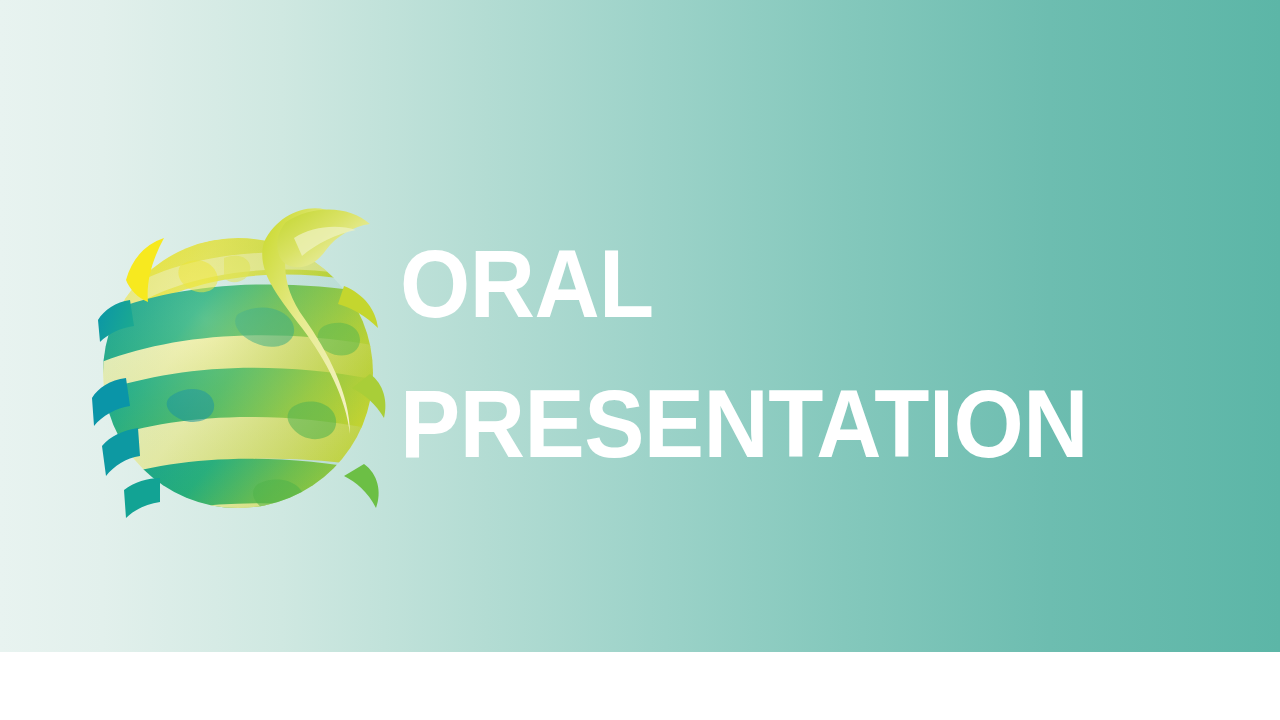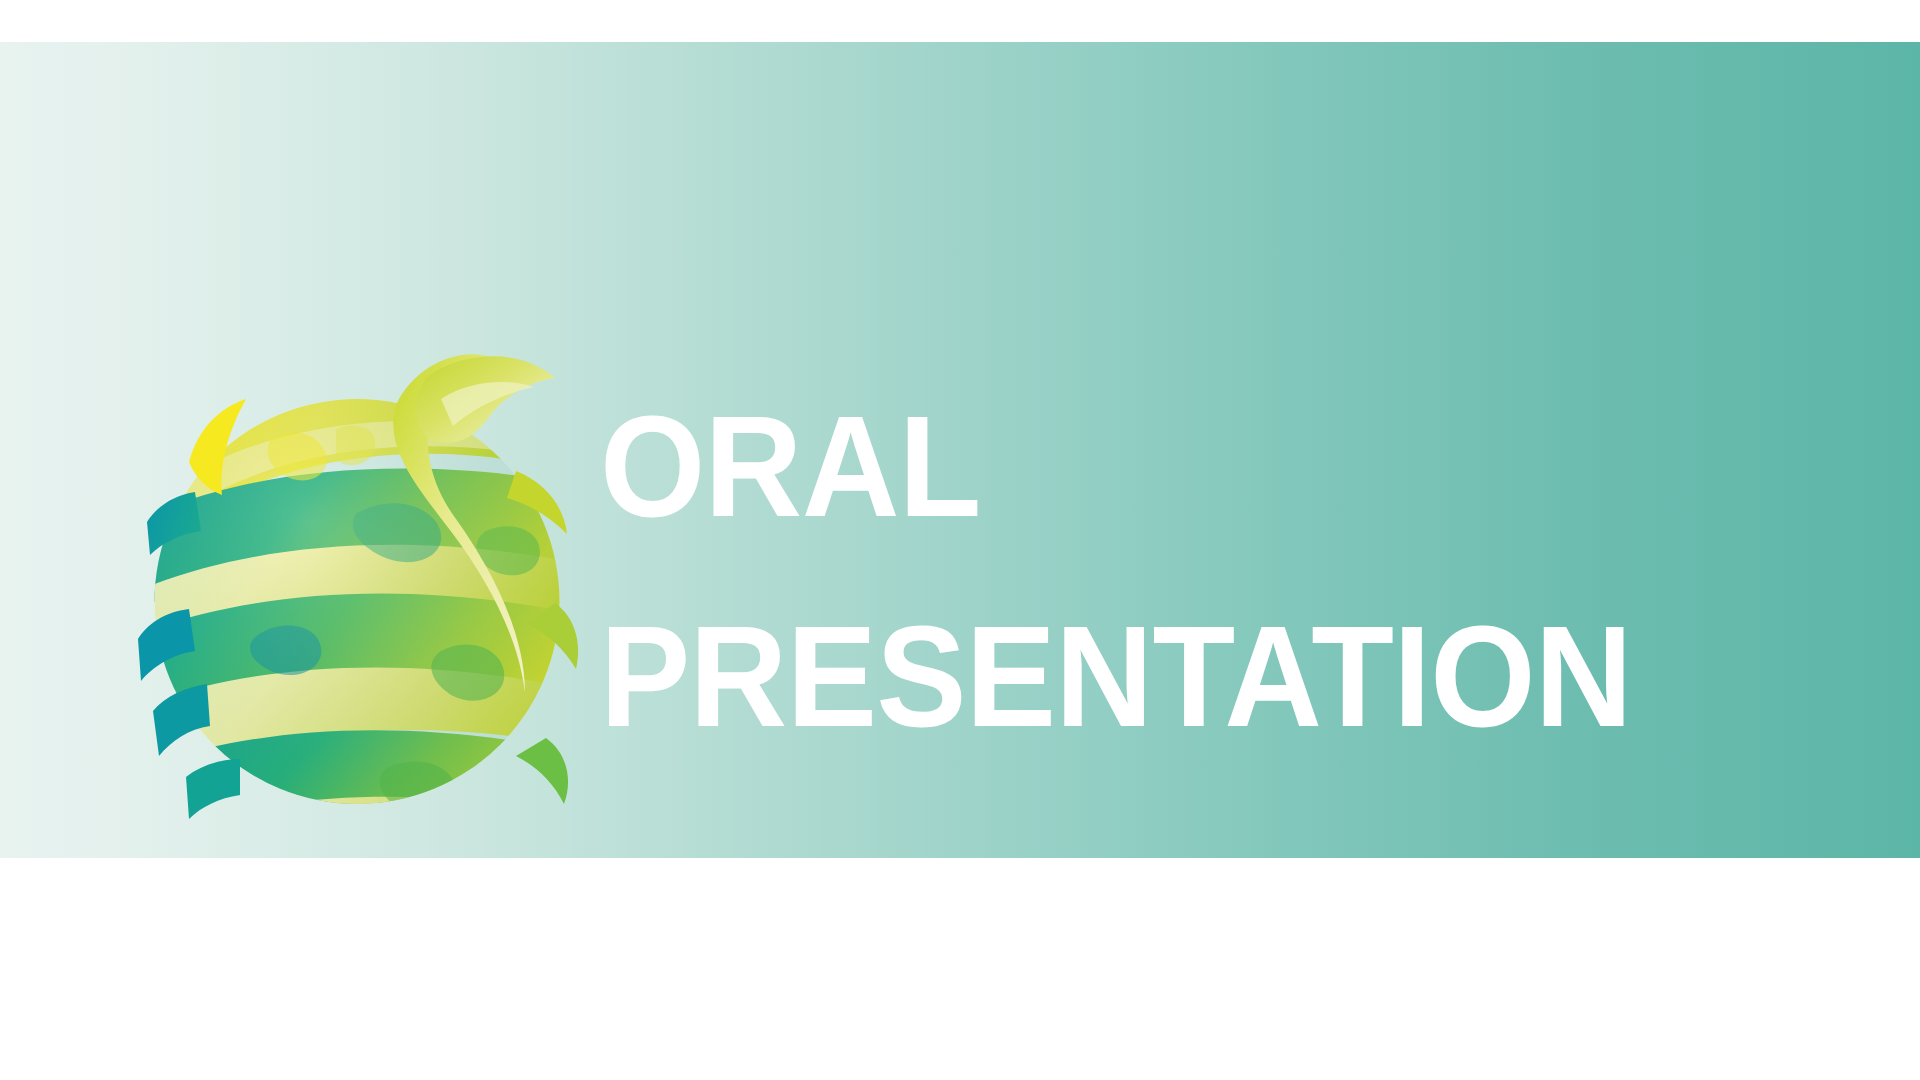--- a/index.html
+++ b/index.html
@@ -9,34 +9,33 @@
   body {
     width: 1280px;
     height: 720px;
     overflow: hidden;
     font-family: "Liberation Sans", sans-serif;
   }
 
   #slide {
     position: relative;
     width: 1280px;
-    height: 544px;
+    height: 652px;
     background: linear-gradient(
       to right,
       #e8f3f0 0%,
       #e2f0ec 8%,
       #cfe8e1 22%,
       #b3dcd3 38%,
       #9bd2c8 52%,
       #84c8bc 66%,
       #6dbdb0 82%,
       #5cb6a7 100%
     );
     overflow: hidden;
-    margin-top: 28px;
   }
 
   
   #logo-mark {
     position: absolute;
     left: 88px;
     top: 198px;
     width: 300px;
     height: 325px;
   }

